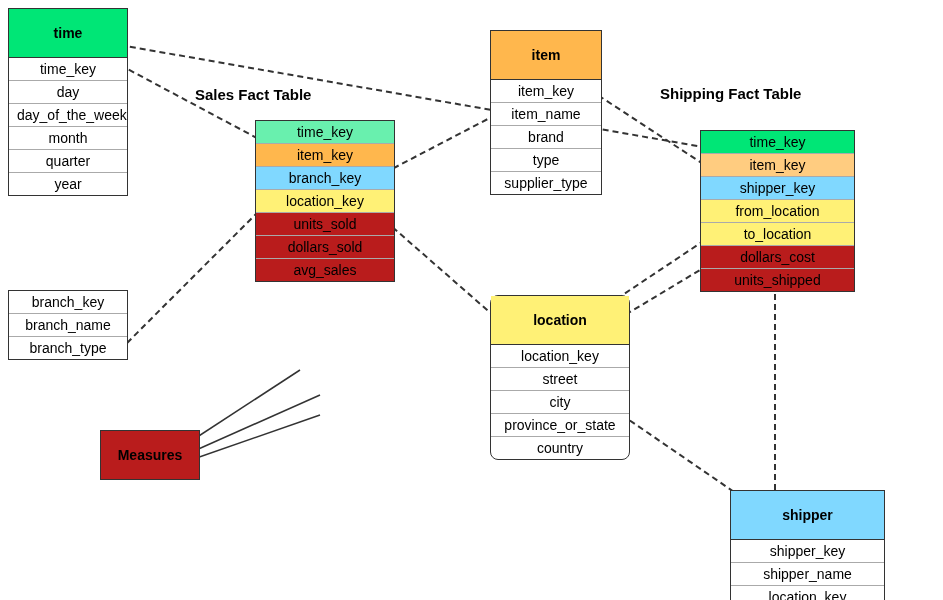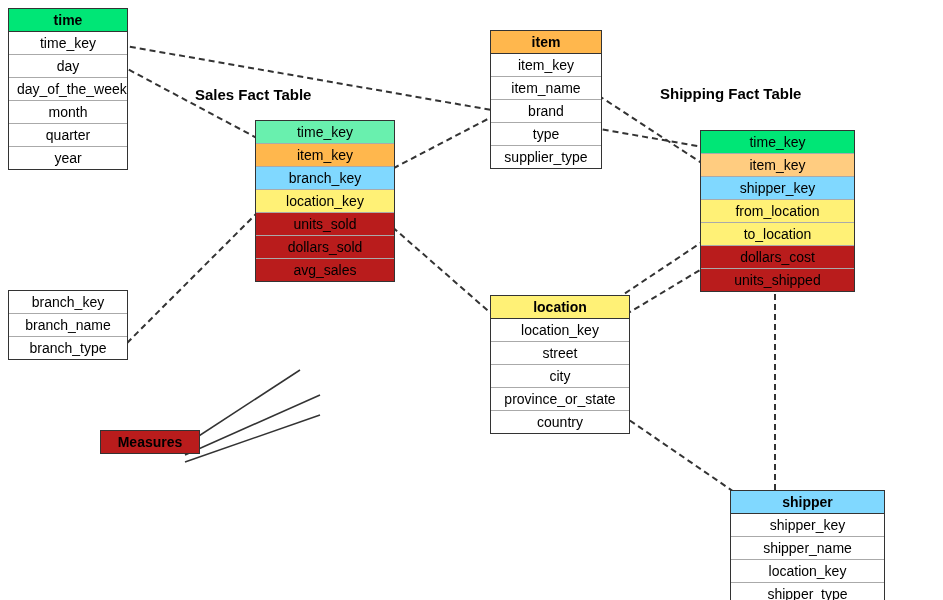--- a/index.html
+++ b/index.html
@@ -30,21 +30,21 @@
     .table-box {
       position: absolute;
       border: 1.5px solid #333;
       background: #fff;
       text-align: center;
     }
 
     .table-title {
       font-size: 14px;
       font-weight: bold;
-      padding: 3px 6px;
+      padding: 16px 6px;
       border-bottom: 1.5px solid #333;
     }
 
     .table-field {
       padding: 3px 8px;
       border-bottom: 1px solid #aaa;
       font-size: 14px;
     }
     .table-field:last-child {
       border-bottom: none;
@@ -128,21 +128,21 @@
     <div class="table-field">type</div>
     <div class="table-field">supplier_type</div>
   </div>
 
   <div class="table-box" style="left:8px; top:290px; width:120px;">
     <div class="table-field">branch_key</div>
     <div class="table-field">branch_name</div>
     <div class="table-field">branch_type</div>
   </div>
 
-  <div class="table-box" style="left:490px; top:295px; width:140px;">
+  <div class="table-box" style="left:490px; top:295px; width:140px;border-radius:8px;">
     <div class="table-title bg-yellow">location</div>
     <div class="table-field">location_key</div>
     <div class="table-field">street</div>
     <div class="table-field">city</div>
     <div class="table-field">province_or_state</div>
     <div class="table-field">country</div>
   </div>
 
   <div class="table-box" style="left:730px; top:490px; width:155px;">
     <div class="table-title bg-blue-light">shipper</div>

